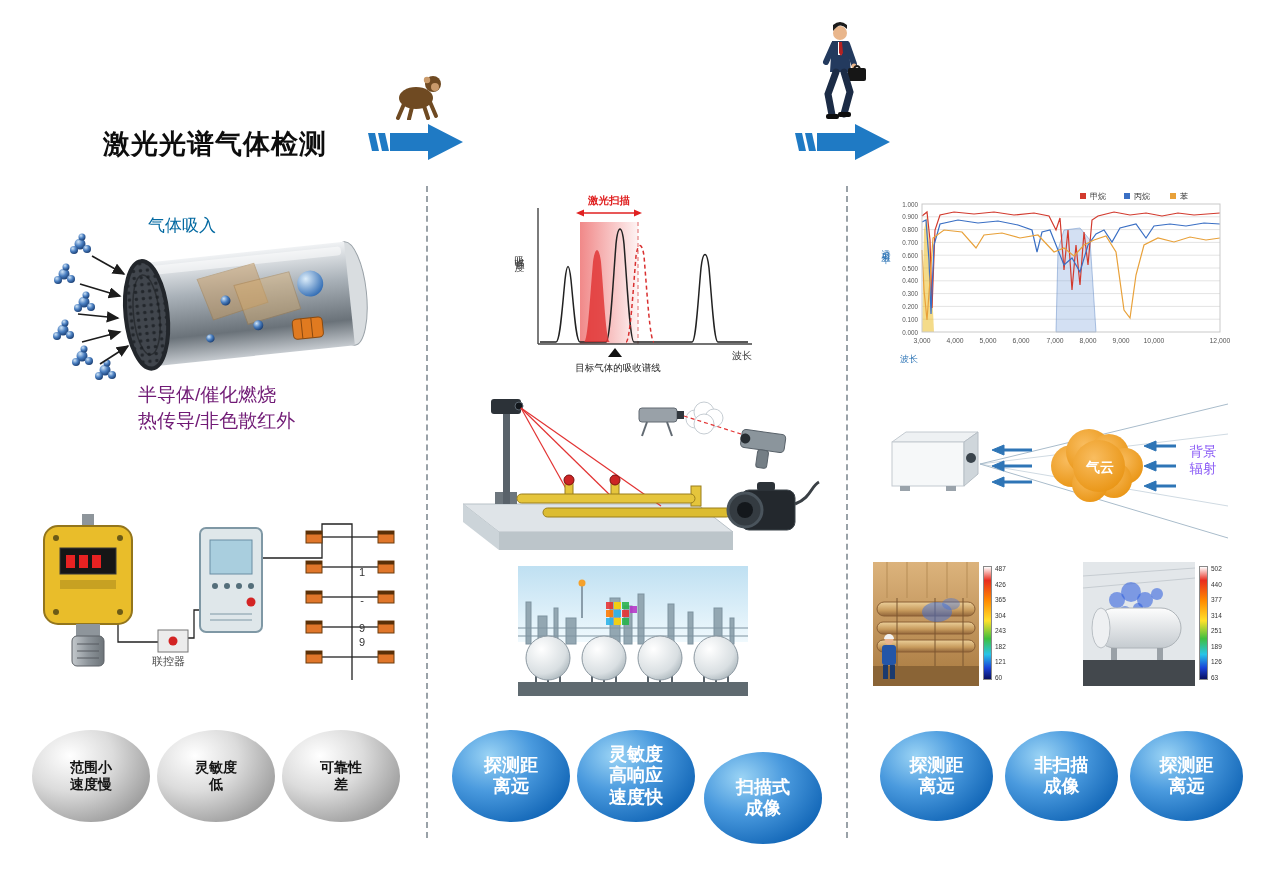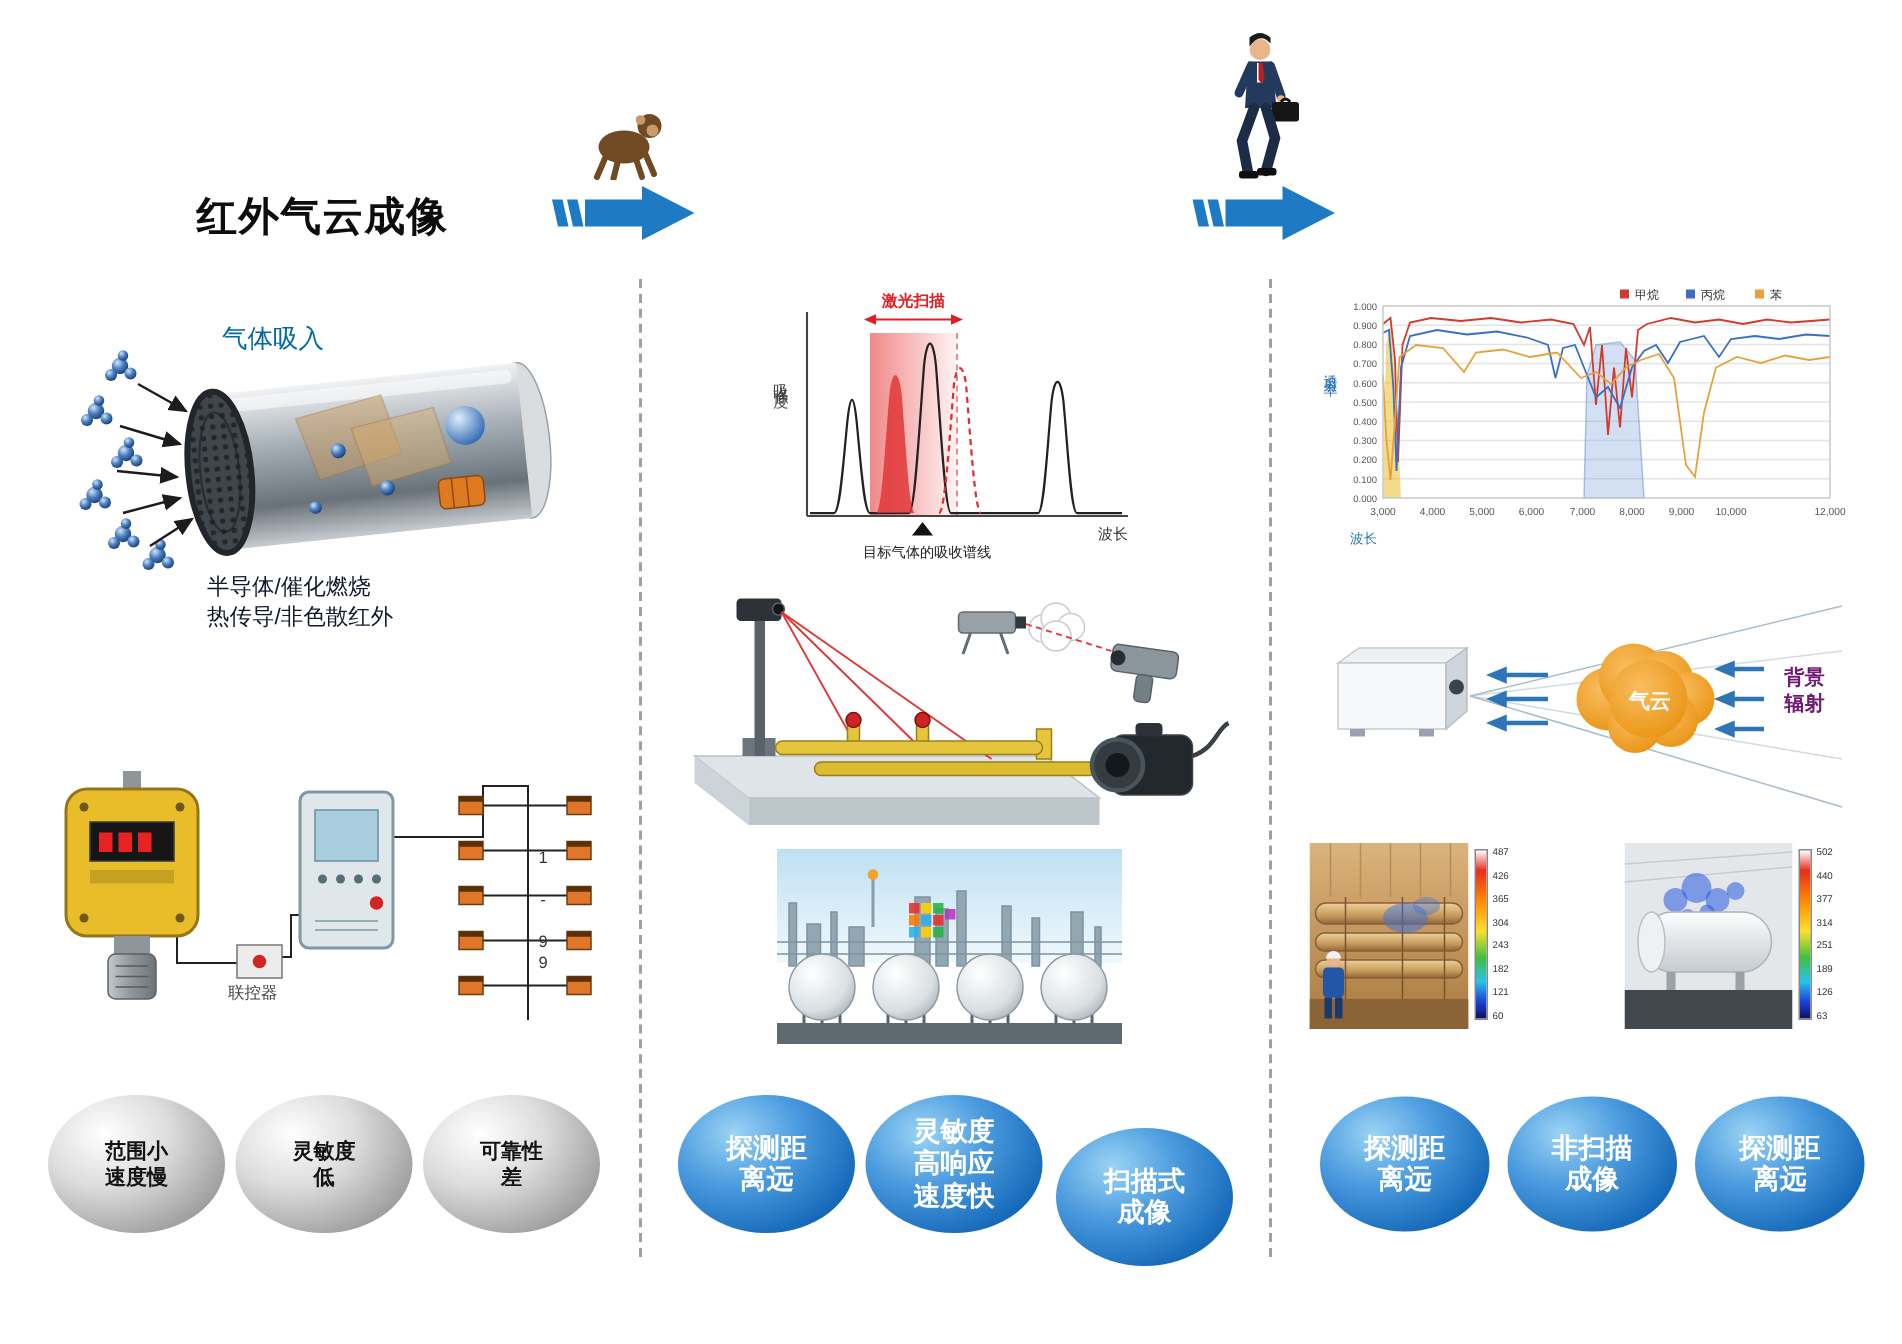--- a/index.html
+++ b/index.html
@@ -3,43 +3,43 @@
 <meta charset="utf-8">
 <style>
   html,body{margin:0;padding:0;background:#fff;}
   .page{position:relative;width:1268px;height:896px;background:#ffffff;overflow:hidden;
         font-family:"Liberation Sans","DejaVu Sans",sans-serif;color:#111;}
   .abs{position:absolute;}
   .col-title{position:absolute;top:126px;font-size:27px;font-weight:bold;color:#0d0d0d;
              text-align:center;letter-spacing:1px;}
   .divider{position:absolute;top:186px;height:652px;width:0;border-left:2px dashed #9aa2a8;}
   .small-label{position:absolute;color:#0369a1;}
-  .caption{position:absolute;font-size:15px;color:#0f172a;line-height:1.35;white-space:pre-line;}
+  .caption{position:absolute;font-size:19px;color:#701a75;line-height:1.35;white-space:pre-line;}
   .vtext{writing-mode:vertical-rl;text-orientation:upright;letter-spacing:2px;}
   .oval{position:absolute;width:118px;height:92px;border-radius:50%;display:flex;align-items:center;
         justify-content:center;text-align:center;font-weight:bold;white-space:pre-line;line-height:1.18;}
   .oval.gray{background:radial-gradient(ellipse at 32% 28%, #ffffff 0%, #dcdcdc 38%, #a8a8a8 72%, #7d7d7d 100%);
              color:#141414;font-size:14px;}
   .oval.blue{background:radial-gradient(ellipse at 32% 28%, #9bd4f5 0%, #4a9ade 38%, #1468b8 78%, #0a4f97 100%);
              color:#ffffff;font-size:18px;}
   .thermal{position:absolute;display:flex;background:#fff;}
   .cbar{width:7px;height:112px;margin:4px 3px 0 4px;border:1px solid #888;
         background:linear-gradient(#ffffff 0%, #e82c1e 12%, #ff8a00 30%, #ffe12b 48%, #3fbf3f 64%,
                    #27c4e8 78%, #1a43d8 90%, #0a1060 100%);}
   .cticks{display:flex;flex-direction:column;justify-content:space-between;height:116px;
           padding-top:3px;font-size:6.5px;color:#333;}
-  .rad-label{position:absolute;font-size:13.5px;font-weight:bold;color:#701a75;line-height:1.25;
+  .rad-label{position:absolute;font-size:13.5px;font-weight:normal;color:#8b5cf6;line-height:1.25;
              white-space:pre-line;text-align:center;}
 </style>
 </head>
 <body>
 
 <div class="page">
 
-  <div class="col-title" style="left:100px;width:230px">红外气云成像</div>
+  <div class="col-title" style="left:100px;width:230px">激光光谱气体检测</div>
 
   <svg class="abs" style="left:368px;top:118px" width="100" height="48" viewBox="0 0 100 48">
     <polygon points="0,15 7,15 11,33 4,33" fill="#1f7ac4"></polygon>
     <polygon points="10,15 17,15 21,33 14,33" fill="#1f7ac4"></polygon>
     <polygon points="22,15 60,15 60,6 95,24 60,42 60,33 22,33" fill="#1f7ac4"></polygon>
   </svg>
   <svg class="abs" style="left:795px;top:118px" width="100" height="48" viewBox="0 0 100 48">
     <polygon points="0,15 7,15 11,33 4,33" fill="#1f7ac4"></polygon>
     <polygon points="10,15 17,15 21,33 14,33" fill="#1f7ac4"></polygon>
     <polygon points="22,15 60,15 60,6 95,24 60,42 60,33 22,33" fill="#1f7ac4"></polygon>

